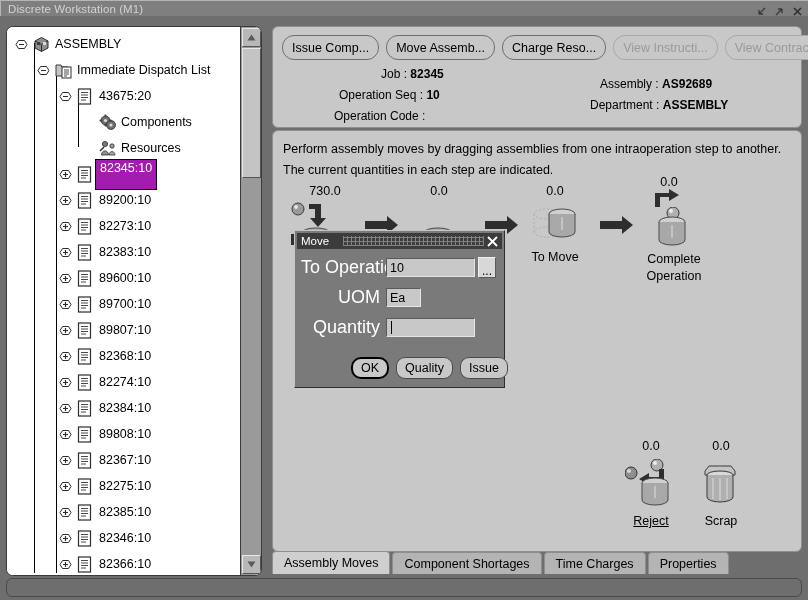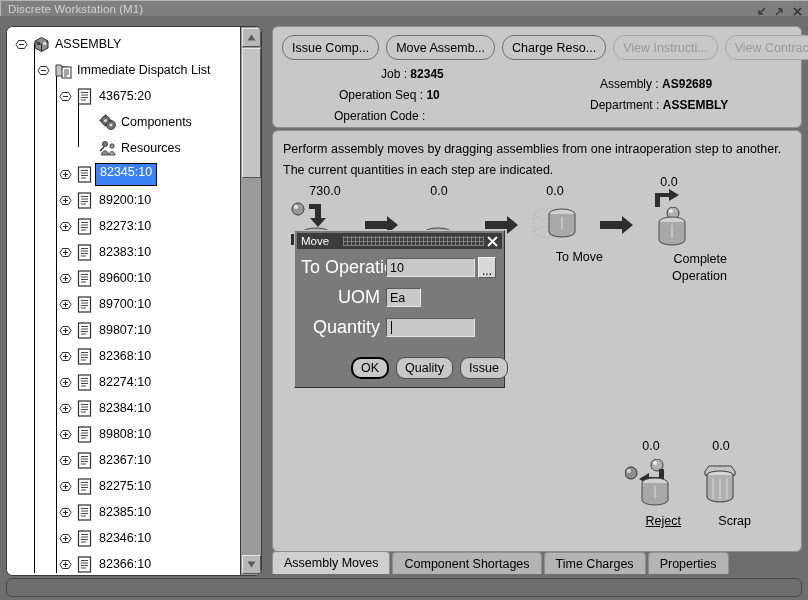--- a/index.html
+++ b/index.html
@@ -50,22 +50,22 @@
     padding-top:4px;
   }
   .trow {
     position:relative; height:26px;
     display:flex; align-items:center;
     font-size:12.5px; color:#000;
     white-space:nowrap;
   }
   .tlabel { padding-left:3px; }
   .tlabel.sel {
-    background:#3b82f6; color:#ffffff;
-    padding:1px 4px 6px 4px; outline:1px solid #000;
+    background:#a21caf; color:#ffffff;
+    padding:1px 4px 14px 4px; outline:1px solid #000;
   }
   .handle { width:13px; height:13px; flex:0 0 13px; margin-right:1px; }
   .spacer { flex:0 0 auto; }
   .ticon { width:17px; height:17px; flex:0 0 17px; margin-right:2px; }
 
   
   .vline { position:absolute; width:1px; background:#000; }
 
   
   #vscroll {
@@ -128,21 +128,21 @@
     font-size:12.5px; color:#000; line-height:21px;
   }
 
   
   #diagram { position:absolute; left:0; top:0; width:530px; height:422px; }
   .qty {
     position:absolute; font-size:12.5px; color:#000; text-align:center;
     white-space:nowrap;
   }
   .steplabel {
-    position:absolute; font-size:12.5px; color:#000; text-align:right;
+    position:absolute; font-size:12.5px; color:#000; text-align:center;
     white-space:nowrap; line-height:17px;
   }
   .ico { position:absolute; }
 
   
   #tabs {
     position:absolute; left:272px; top:550px; width:530px; height:24px;
     display:flex; align-items:flex-end;
   }
   .tab {

